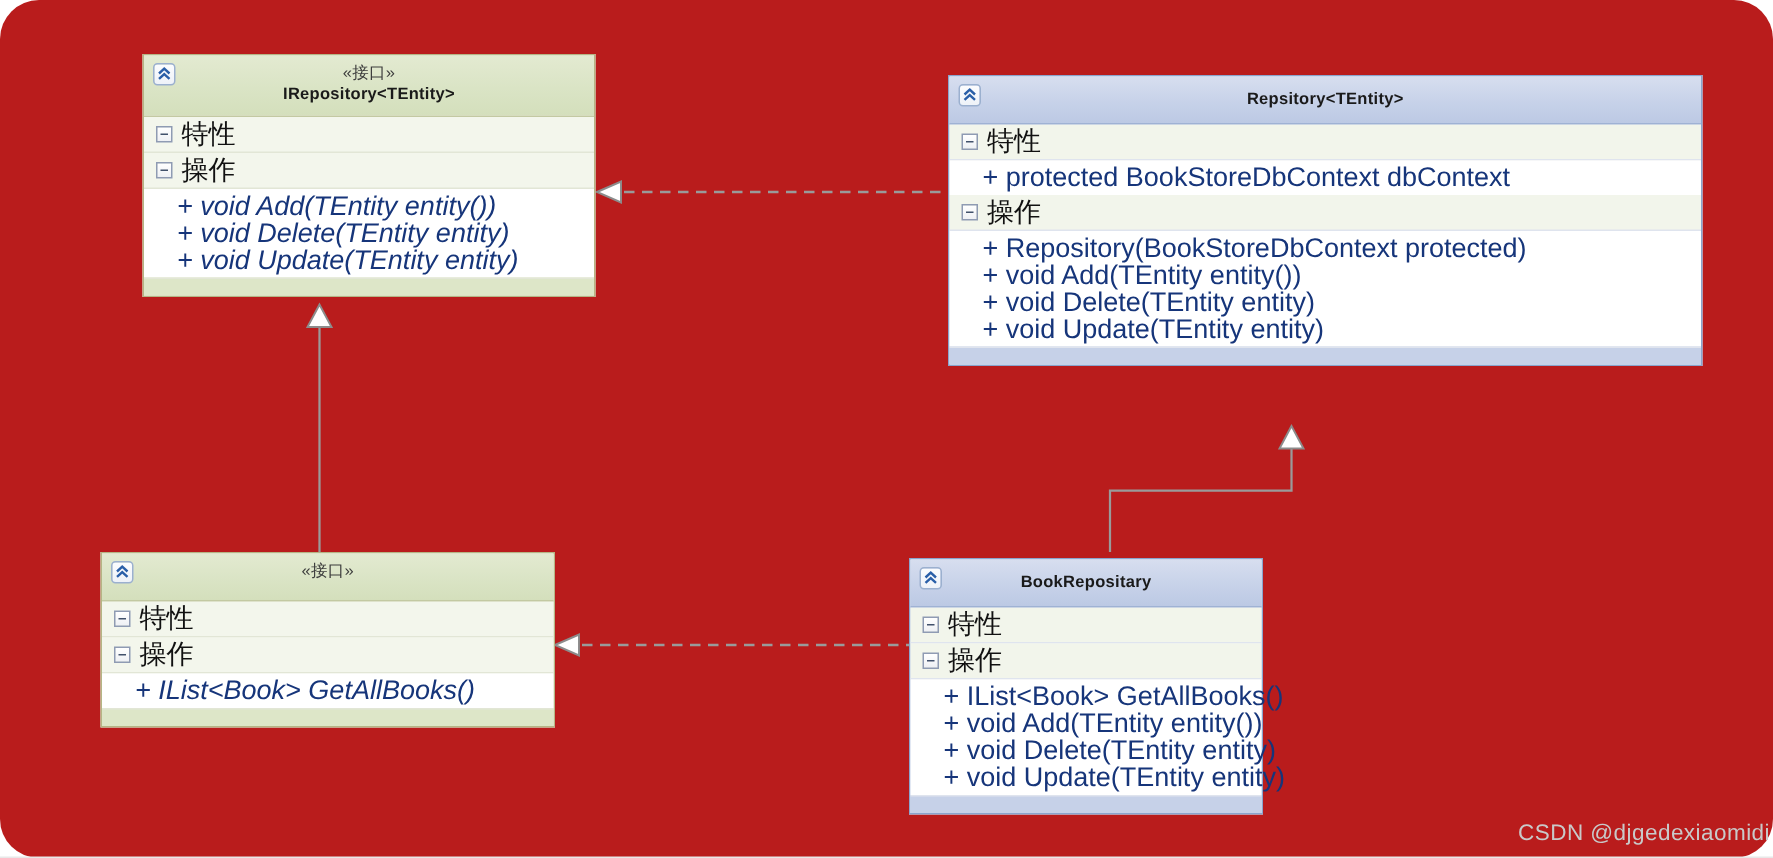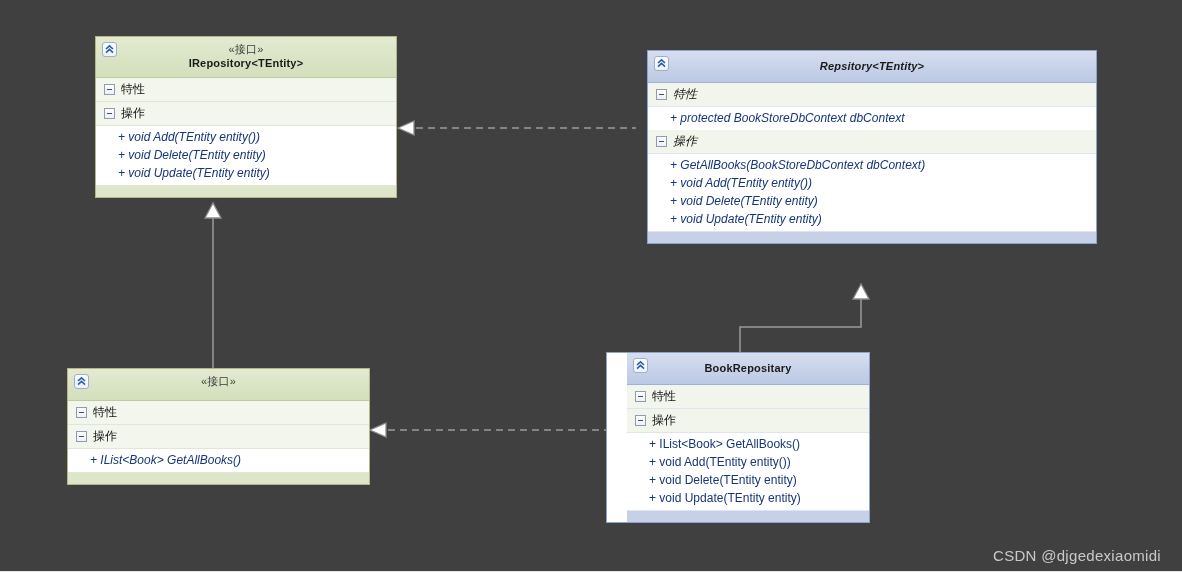--- a/index.html
+++ b/index.html
@@ -13,21 +13,22 @@
     position: relative;
     overflow: hidden;
     font-family: "Liberation Sans", "DejaVu Sans", sans-serif;
   }
 
   #canvas {
     position: absolute;
     left: 0; top: 0;
     width: 1182px;
     height: 572px;
-    background: #404040;
+    background: #b91c1c;
+    border-radius: 26px;
   }
 
   
   .uml-box {
     position: absolute;
     box-sizing: border-box;
     border: 1px solid #b5b585;
     background: #ffffff;
     z-index: 5;
   }
@@ -79,21 +80,21 @@
   .hdr-btn svg { display: block; }
 
   
   .compartment-title {
     display: flex;
     align-items: center;
     gap: 6px;
     padding: 3px 6px 3px 8px;
     background: #f3f6ec;
     border-bottom: 1px solid #e2e6d6;
-    font-size: 12px;
+    font-size: 18px;
     color: #111;
     line-height: 17px;
   }
   .blue .compartment-title {
     background: #f2f5eb;
     border-bottom: 1px solid #dfe4ee;
   }
   .compartment-title .label { font-weight: normal; }
 
   .minus-icon {
@@ -113,21 +114,21 @@
     height: 1px;
     background: #41516b;
   }
 
   
   .members {
     background: #ffffff;
     padding: 2px 0 3px 0;
   }
   .member {
-    font-size: 12px;
+    font-size: 18px;
     line-height: 16px;
     color: #16357a;
     padding: 1px 6px 1px 22px;
     white-space: nowrap;
   }
   .green-box .member {
     font-style: italic;
     color: #16357a;
   }
 
@@ -142,21 +143,21 @@
     border-top: 1px solid #dfe4ee;
   }
 
   
   .connector { position: absolute; z-index: 2; }
   svg.connector { overflow: visible; }
 
   
   .watermark {
     position: absolute;
-    right: 21px;
+    right: 2px;
     bottom: 8px;
     font-size: 15px;
     color: #c9c9c9;
     letter-spacing: .3px;
     z-index: 9;
     font-family: "Liberation Sans", "DejaVu Sans", sans-serif;
   }
 
   
   .bottom-rule {
@@ -218,21 +219,21 @@
 
     <div class="members">
       <div class="member">+ void Add(TEntity entity())</div>
       <div class="member">+ void Delete(TEntity entity)</div>
       <div class="member">+ void Update(TEntity entity)</div>
     </div>
 
     <div class="box-footer"></div>
   </div>
 
-  <div class="uml-box blue" style="left:647px; top:50px; width:450px;font-style:italic;">
+  <div class="uml-box blue" style="left:632px; top:50px; width:503px;">
     <div class="box-header">
       <div class="hdr-btn">
         <svg width="11" height="11" viewBox="0 0 11 11" aria-hidden="true">
           <polyline points="2,5 5.5,1.8 9,5" fill="none" stroke="#2a5fa8" stroke-width="1.6"></polyline>
           <polyline points="2,8.6 5.5,5.4 9,8.6" fill="none" stroke="#2a5fa8" stroke-width="1.6"></polyline>
         </svg>
       </div>
       <div class="class-name" style="padding-top:3px;">Repsitory&lt;TEntity&gt;</div>
     </div>
 
@@ -242,21 +243,21 @@
     </div>
     <div class="members">
       <div class="member">+ protected BookStoreDbContext dbContext</div>
     </div>
 
     <div class="compartment-title">
       <span class="minus-icon"></span>
       <span class="label">操作</span>
     </div>
     <div class="members">
-      <div class="member">+ GetAllBooks(BookStoreDbContext dbContext)</div>
+      <div class="member">+ Repository(BookStoreDbContext protected)</div>
       <div class="member">+ void Add(TEntity entity())</div>
       <div class="member">+ void Delete(TEntity entity)</div>
       <div class="member">+ void Update(TEntity entity)</div>
     </div>
 
     <div class="box-footer"></div>
   </div>
 
   <div class="uml-box green-box" style="left:67px; top:368px; width:303px;">
     <div class="box-header">
@@ -278,21 +279,21 @@
       <span class="minus-icon"></span>
       <span class="label">操作</span>
     </div>
     <div class="members">
       <div class="member">+ IList&lt;Book&gt; GetAllBooks()</div>
     </div>
 
     <div class="box-footer"></div>
   </div>
 
-  <div class="uml-box blue" style="left:606px; top:352px; width:264px;padding-left:20px;">
+  <div class="uml-box blue" style="left:606px; top:372px; width:236px;">
     <div class="box-header">
       <div class="hdr-btn">
         <svg width="11" height="11" viewBox="0 0 11 11" aria-hidden="true">
           <polyline points="2,5 5.5,1.8 9,5" fill="none" stroke="#2a5fa8" stroke-width="1.6"></polyline>
           <polyline points="2,8.6 5.5,5.4 9,8.6" fill="none" stroke="#2a5fa8" stroke-width="1.6"></polyline>
         </svg>
       </div>
       <div class="class-name" style="padding-top:3px;">BookRepositary</div>
     </div>
 

